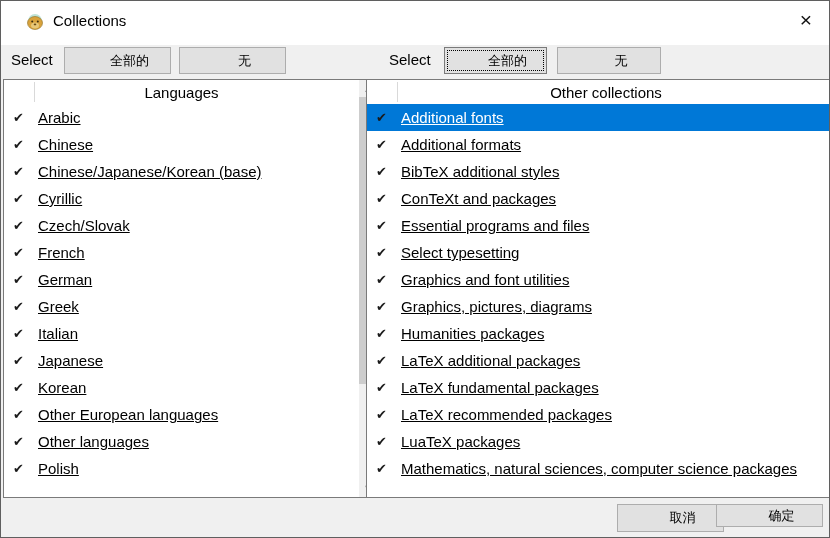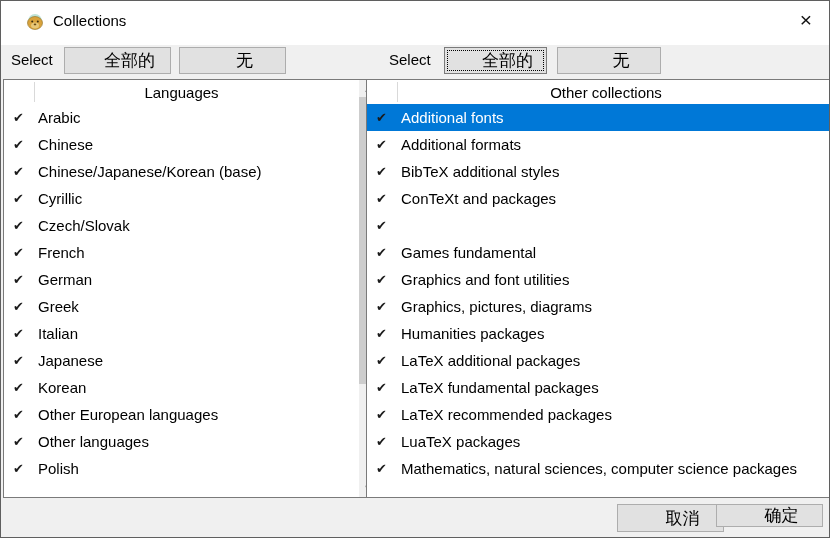--- a/index.html
+++ b/index.html
@@ -13,41 +13,41 @@
   
   .titlebar { position:absolute; top:0; left:0; right:0; height:44px; background:#ffffff; }
   .app-icon { position:absolute; left:24px; top:10px; width:20px; height:20px; }
   .title { position:absolute; left:52px; top:0; height:40px; line-height:40px; font-size:15px; }
   .close-btn { position:absolute; right:0; top:0; width:46px; height:40px; text-align:center;
                line-height:38px; font-size:21px; color:#111; cursor:default; }
   
   .select-label { position:absolute; top:45px; height:27px; line-height:27px; }
   .btn {
     position:absolute; background:var(--button-bg,#e1e1e1); border:1px solid var(--button-border,#adadad);
-    display:flex; align-items:center; justify-content:center; font-size:17px; cursor:default;padding-left:24px;
+    display:flex; align-items:center; justify-content:center; font-size:13px; cursor:default;padding-left:24px;
   }
   .btn.focused { outline:1px dotted #000; outline-offset:-4px; border-color:#7a7a7a; }
   #btn-all-left  { left:63px;  top:46px; width:107px; height:27px; }
   #btn-none-left { left:178px; top:46px; width:107px; height:27px; }
   #btn-all-right  { left:443px; top:46px; width:103px; height:27px; }
   #btn-none-right { left:556px; top:46px; width:104px; height:27px; }
   
   .panel {
     position:absolute; top:78px; height:419px; background:#fff;
     border:1px solid var(--panel-border,#7a7a7a); display:flex;
   }
   #panel-left  { left:2px;   width:375px; }
   #panel-right { left:365px; width:498px; }
   .list-area { flex:1 1 auto; overflow:hidden; display:flex; flex-direction:column; }
   .list-header { flex:none; height:24px; position:relative; display:flex; align-items:center; }
   .header-sep { position:absolute; left:30px; top:2px; bottom:2px; width:1px; background:#d9d9d9; }
   .header-label { flex:1; text-align:center; white-space:nowrap; }
   .row { flex:none; height:27px; display:flex; align-items:center; white-space:nowrap; overflow:hidden; }
   .chk { flex:none; width:24px; margin-left:9px; font-size:13px; font-weight:bold; color:#1a1a1a; }
-  .lab { margin-left:1px; }
+  .lab { margin-left:1px;text-decoration:underline; }
   .row.selected { background:var(--selection-bg,#0078d7); color:var(--selection-text,#fff); }
   .row.selected .chk { color:#1a1a1a; }
   
   .scrollbar { flex:none; width:18px; background:#f0f0f0; display:flex; flex-direction:column; }
   .sb-arrow { flex:none; height:17px; display:flex; align-items:center; justify-content:center;
               font-size:11px; color:#555; }
   .sb-track { flex:1 1 auto; position:relative; }
   .sb-thumb { position:absolute; left:0; right:0; background:var(--scroll-thumb,#cdcdcd); }
   
   #btn-cancel { left:600px; top:503px; width:107px; height:28px;margin-left:16px; }
@@ -171,24 +171,25 @@
           <div class="row">
             <span class="chk">✔</span>
             <span class="lab">BibTeX additional styles</span>
           </div>
           <div class="row">
             <span class="chk">✔</span>
             <span class="lab">ConTeXt and packages</span>
           </div>
           <div class="row">
             <span class="chk">✔</span>
-          </div>
-          <div class="row">
-            <span class="chk">✔</span>
-            <span class="lab">Games fundamental</span>
+            <span class="lab">Essential programs and files</span>
+          </div>
+          <div class="row">
+            <span class="chk">✔</span>
+            <span class="lab">Select typesetting</span>
           </div>
           <div class="row">
             <span class="chk">✔</span>
             <span class="lab">Graphics and font utilities</span>
           </div>
           <div class="row">
             <span class="chk">✔</span>
             <span class="lab">Graphics, pictures, diagrams</span>
           </div>
           <div class="row">

